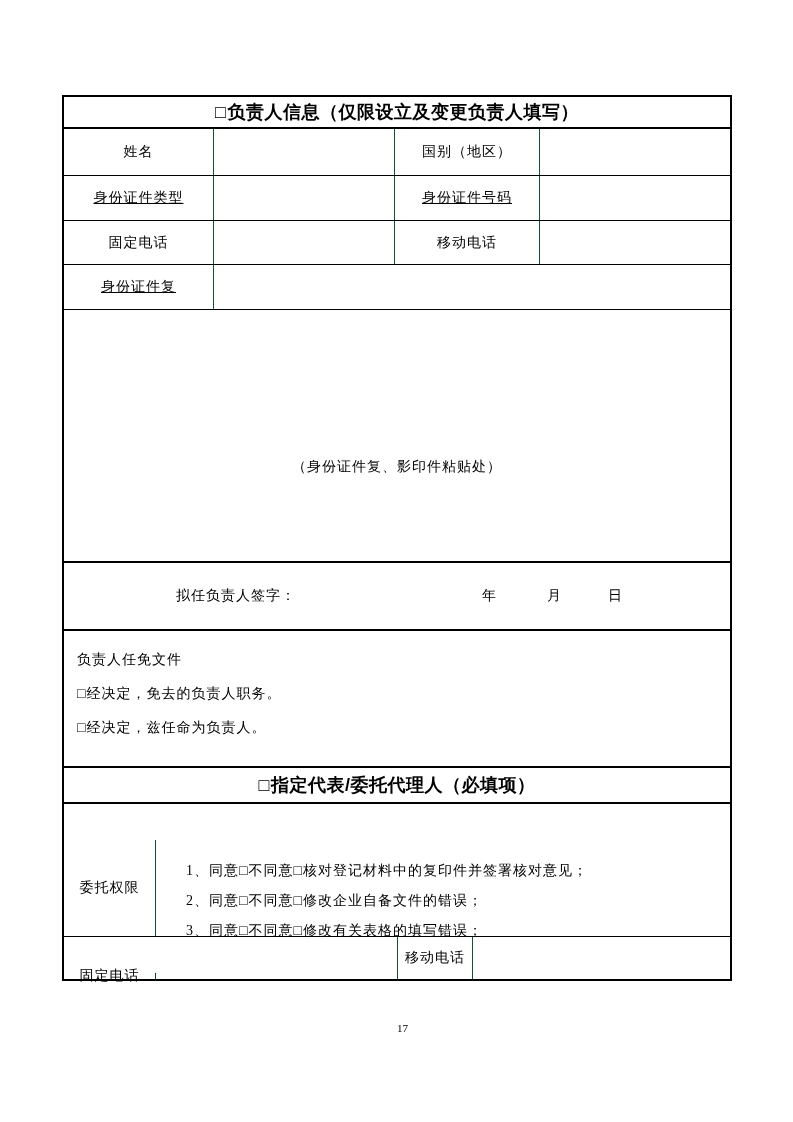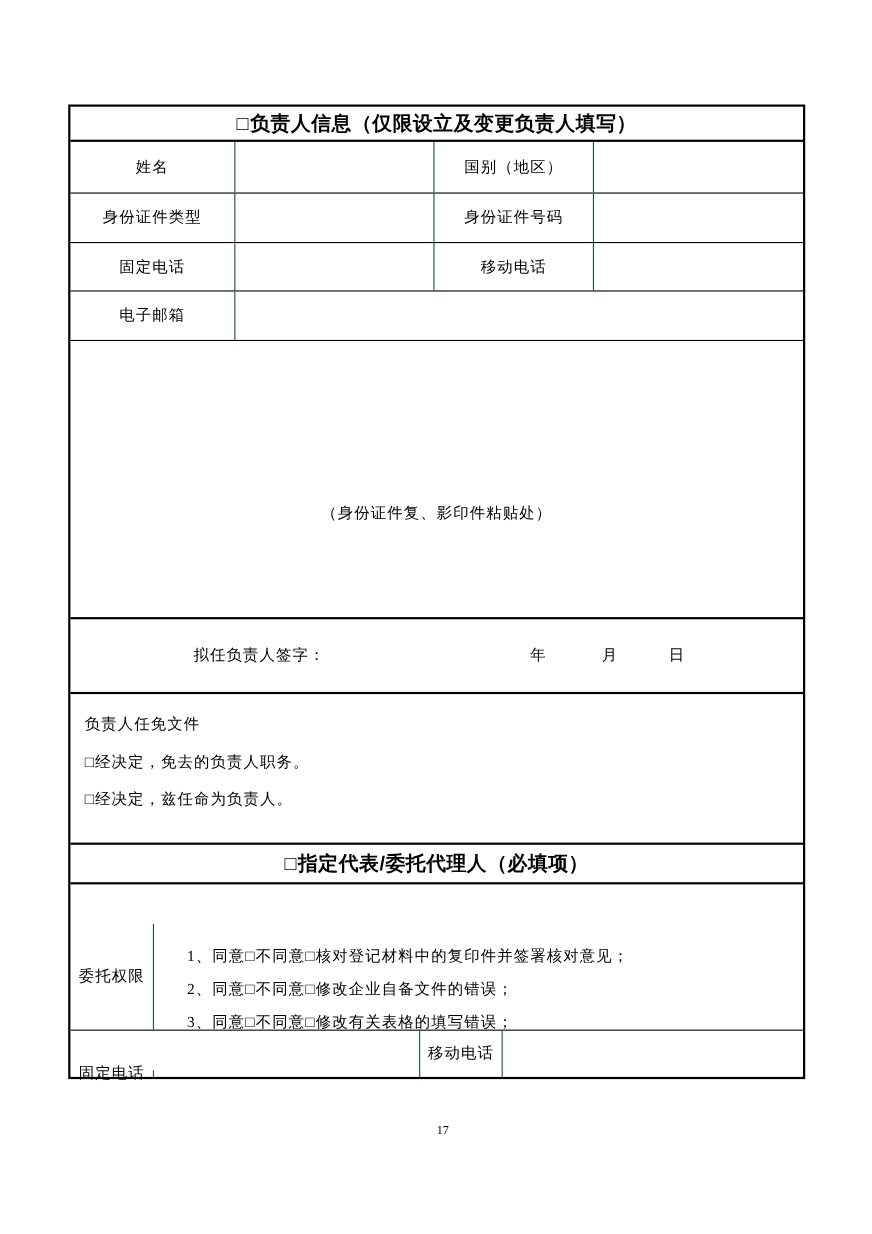--- a/index.html
+++ b/index.html
@@ -29,28 +29,28 @@
   .row.last { border-bottom: none; }
   .cell {
     border-right: 1px solid #14532d;
     display: flex; align-items: center; justify-content: center;
     font-size: 14px;
     letter-spacing: 1px;
   }
   .cell.end { border-right: none; flex: 1; margin-top: 42px; }
   .cell.blank { justify-content: flex-start; }
   
-  .h32 { height: 32px; } .h47 { height: 47px; } .h45 { height: 45px; }
+  .h32 { height: 32px; } .h47 { height: 47px; } .h45 { height: 45px; text-decoration: underline; }
   .h44 { height: 44px; } .h253 { height: 253px; } .h68 { height: 68px; }
   .h137 { height: 137px; } .h36 { height: 36px; } .h133 { height: 133px; }
   .h42 { height: 42px; }
   
   .w150 { width: 150px; } .w181 { width: 181px; } .w145 { width: 145px; }
   
-  .w96 { width: 76px; margin-top: 36px; } .w242 { width: 242px; } .w75 { width: 75px; }
+  .w96 { width: 92px; margin-top: 36px; } .w242 { width: 242px; } .w75 { width: 75px; }
   .title-row {
     align-items: center; justify-content: center;
     font-family: "Liberation Sans", "DejaVu Sans", sans-serif;
     font-weight: bold; font-size: 18px;
     letter-spacing: 0.5px;
   }
   .title-row .cb-title { font-weight: bold; margin-right: 1px; }
   .paste-row {
     display: block;
     text-align: center;
@@ -112,21 +112,21 @@
     </div>
 
     <div class="row h44">
       <div class="cell w150">固定电话</div>
       <div class="cell w181 blank"></div>
       <div class="cell w145">移动电话</div>
       <div class="cell end blank"></div>
     </div>
 
     <div class="row h45">
-      <div class="cell w150">电子邮箱</div>
+      <div class="cell w150">身份证件复</div>
       <div class="cell end blank"></div>
     </div>
 
     <div class="row paste-row h253 thick">
       <span>（身份证件复、影印件粘贴处）</span>
     </div>
 
     <div class="row sig-row h68 thick">
       <span class="sig-label">拟任负责人签字：</span>
       <span class="sig-year">年</span>

